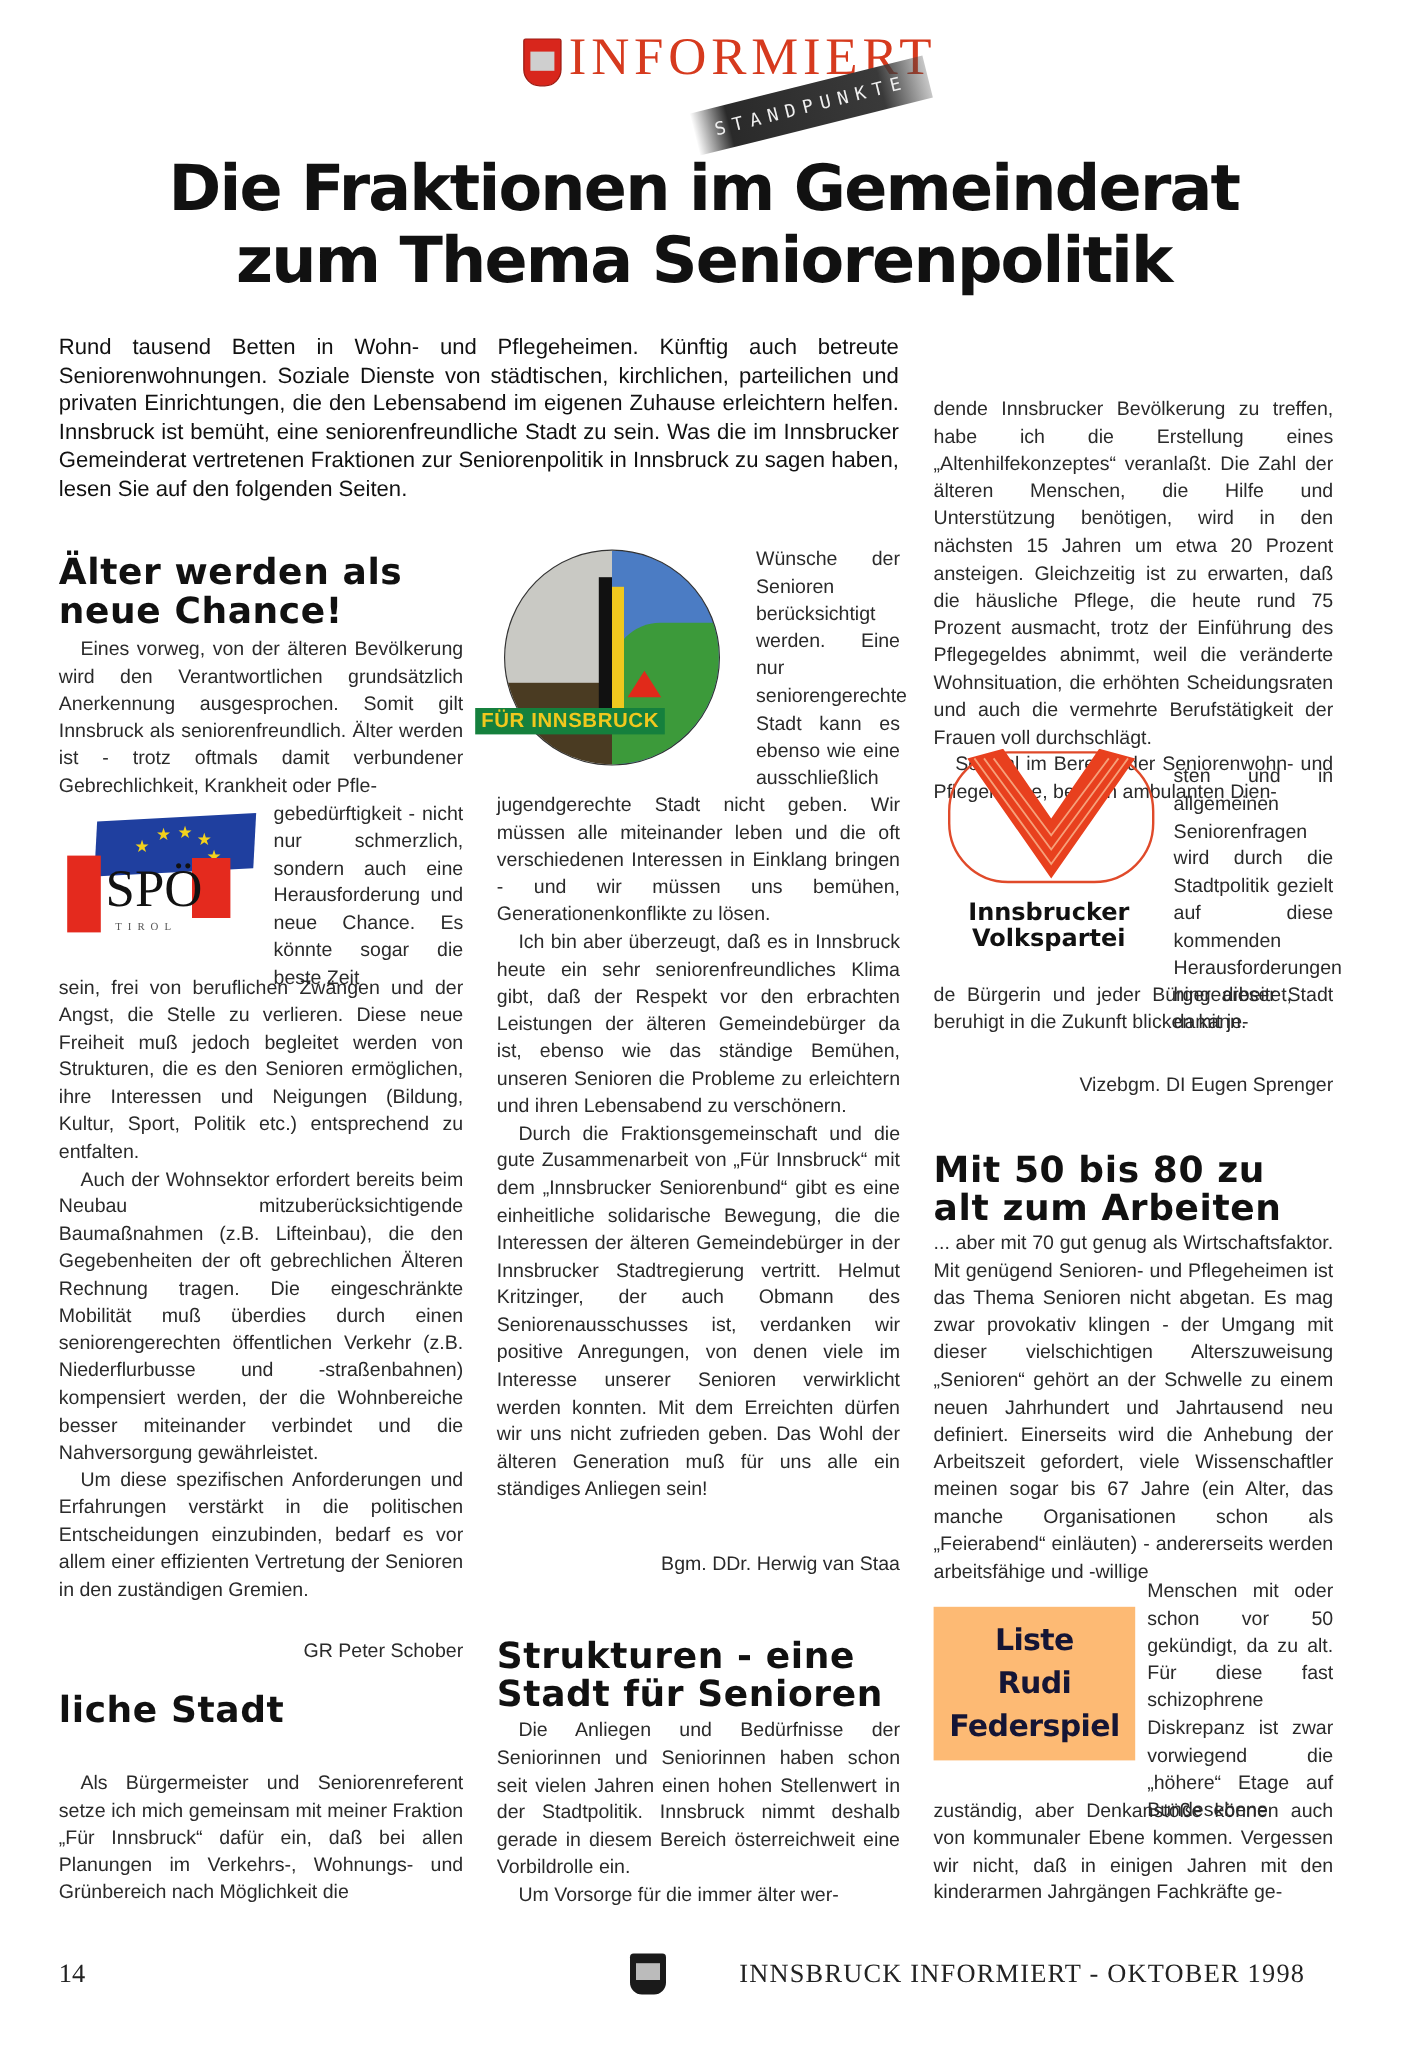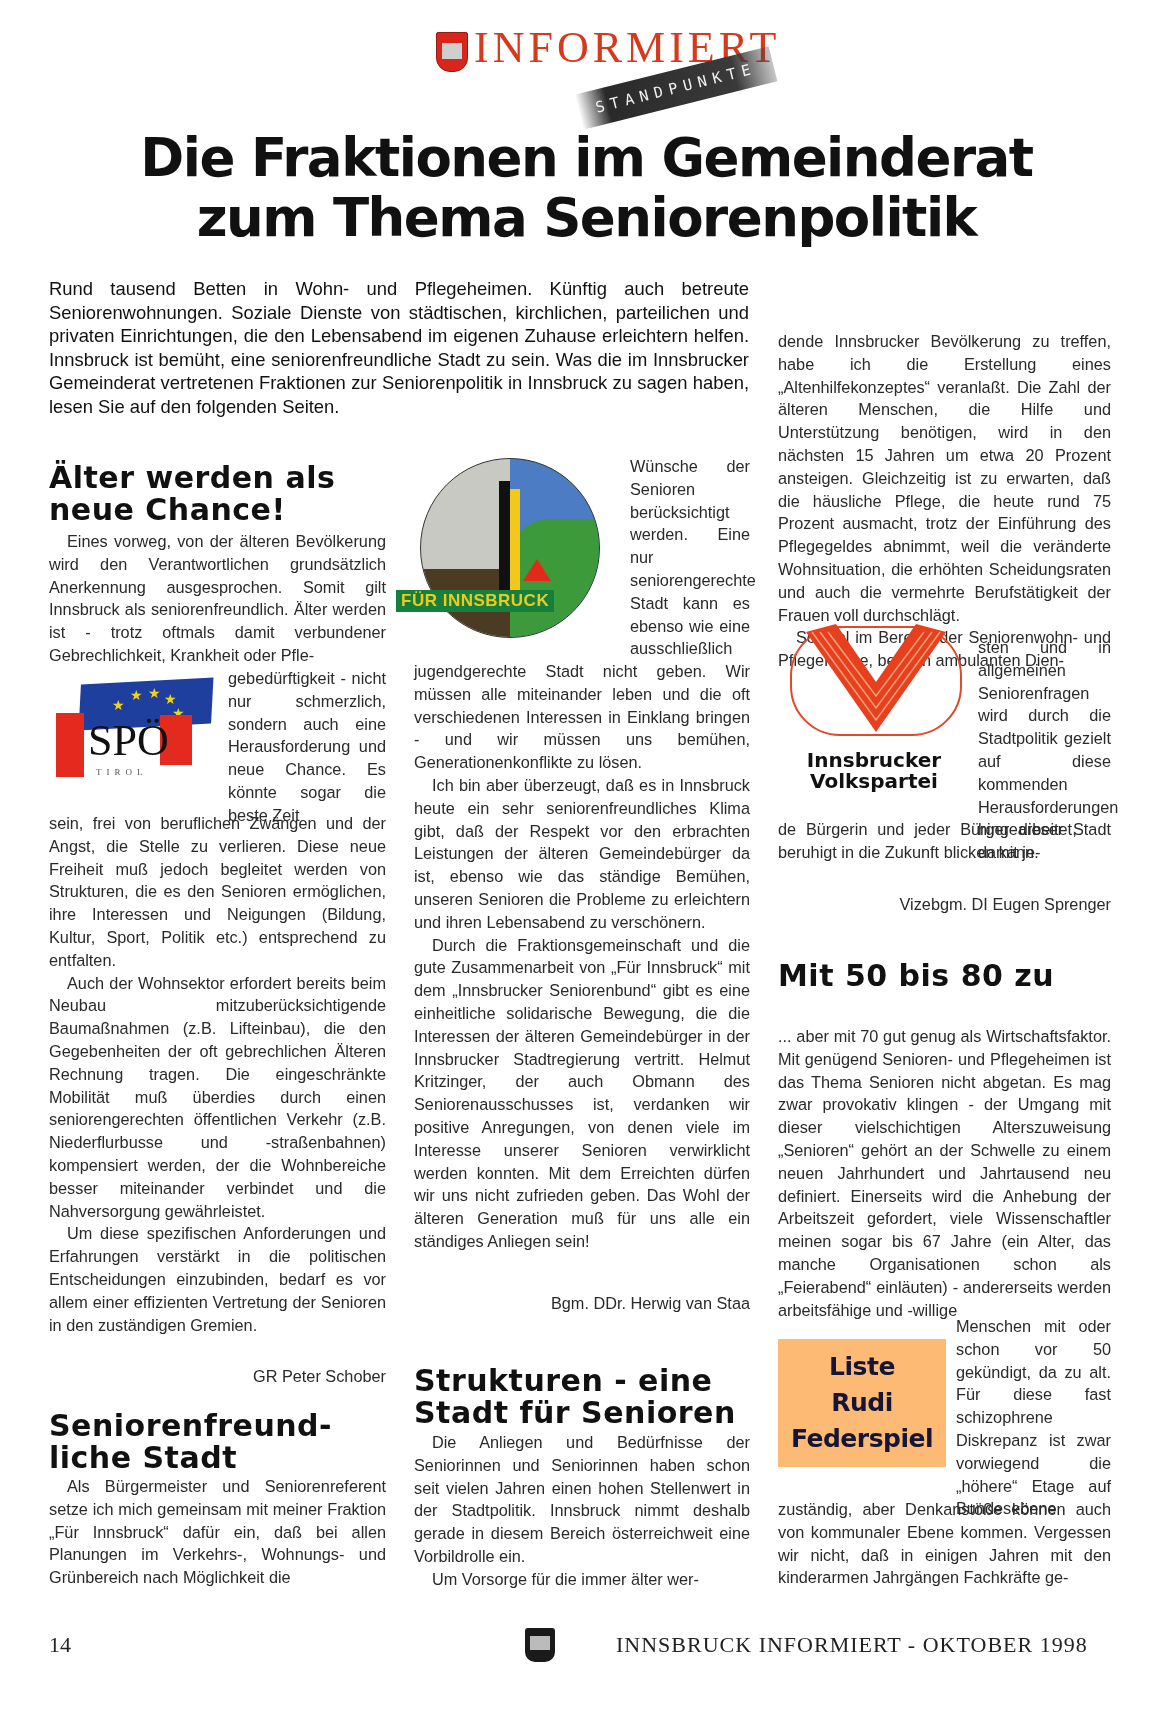--- a/index.html
+++ b/index.html
@@ -94,21 +94,20 @@
   <p class="noindent">gebedürftigkeit - nicht nur schmerzlich, sondern auch eine Herausforderung und neue Chance. Es könnte sogar die beste Zeit</p>
 </div>
 <div class="col col1" style="top:812px;">
   <p class="noindent">sein, frei von beruflichen Zwängen und der Angst, die Stelle zu verlieren. Diese neue Freiheit muß jedoch begleitet werden von Strukturen, die es den Senioren ermöglichen, ihre Interessen und Neigungen (Bildung, Kultur, Sport, Politik etc.) entsprechend zu entfalten.</p>
   <p>Auch der Wohnsektor erfordert bereits beim Neubau mitzuberücksichtigende Baumaßnahmen (z.B. Lifteinbau), die den Gegebenheiten der oft gebrechlichen Älteren Rechnung tragen. Die eingeschränkte Mobilität muß überdies durch einen seniorengerechten öffentlichen Verkehr (z.B. Niederflurbusse und -straßenbahnen) kompensiert werden, der die Wohnbereiche besser miteinander verbindet und die Nahversorgung gewährleistet.</p>
   <p>Um diese spezifischen Anforderungen und Erfahrungen verstärkt in die politischen Entscheidungen einzubinden, bedarf es vor allem einer effizienten Vertretung der Senioren in den zuständigen Gremien.</p>
 </div>
 <div class="signature" style="left:49px; top:1367px; width:337px;">GR Peter Schober</div>
 
 <div class="section-title" style="left:49px; top:1410px; width:340px;">
-  <div>Seniorenfreund-</div>
   <div>liche Stadt</div>
 </div>
 <div class="col col1" style="top:1475px;">
   <p>Als Bürgermeister und Seniorenreferent setze ich mich gemeinsam mit meiner Fraktion „Für Innsbruck“ dafür ein, daß bei allen Planungen im Verkehrs-, Wohnungs- und Grünbereich nach Möglichkeit die</p>
 </div>
 
 <div class="logo fi-logo">
   <div class="fi-circle">
     <div class="fi-brown"></div>
     <div class="fi-green"></div>
@@ -159,20 +158,21 @@
 <div class="col" style="left:978px; top:636px; width:133px;">
   <p class="noindent">sten und in allgemeinen Seniorenfragen wird durch die Stadtpolitik gezielt auf diese kommenden Herausforderungen hingearbeitet, damit je-</p>
 </div>
 <div class="col col3" style="top:818px;">
   <p class="noindent">de Bürgerin und jeder Bürger dieser Stadt beruhigt in die Zukunft blicken kann.</p>
 </div>
 <div class="signature" style="left:778px; top:895px; width:333px;">Vizebgm. DI Eugen Sprenger</div>
 
 <div class="section-title" style="left:778px; top:960px; width:340px;">
   <div>Mit 50 bis 80 zu</div>
+  <div>alt zum Arbeiten</div>
 </div>
 <div class="col col3" style="top:1025px;">
   <p class="noindent">... aber mit 70 gut genug als Wirtschaftsfaktor. Mit genügend Senioren- und Pflegeheimen ist das Thema Senioren nicht abgetan. Es mag zwar provokativ klingen - der Umgang mit dieser vielschichtigen Alterszuweisung „Senioren“ gehört an der Schwelle zu einem neuen Jahrhundert und Jahrtausend neu definiert. Einerseits wird die Anhebung der Arbeitszeit gefordert, viele Wissenschaftler meinen sogar bis 67 Jahre (ein Alter, das manche Organisationen schon als „Feierabend“ einläuten) - andererseits werden arbeitsfähige und -willige</p>
 </div>
 <div class="logo rudi-logo">
   <div>
     <div>Liste</div>
     <div>Rudi</div>
     <div>Federspiel</div>
   </div>

